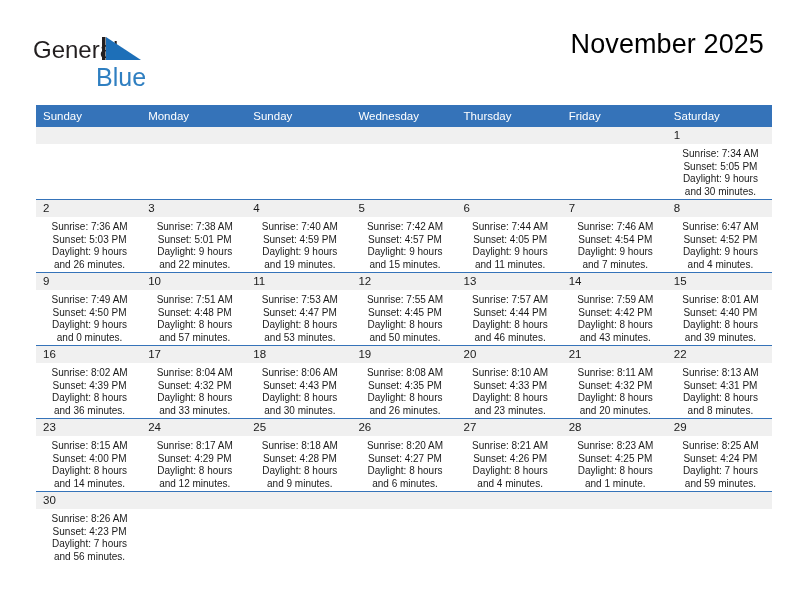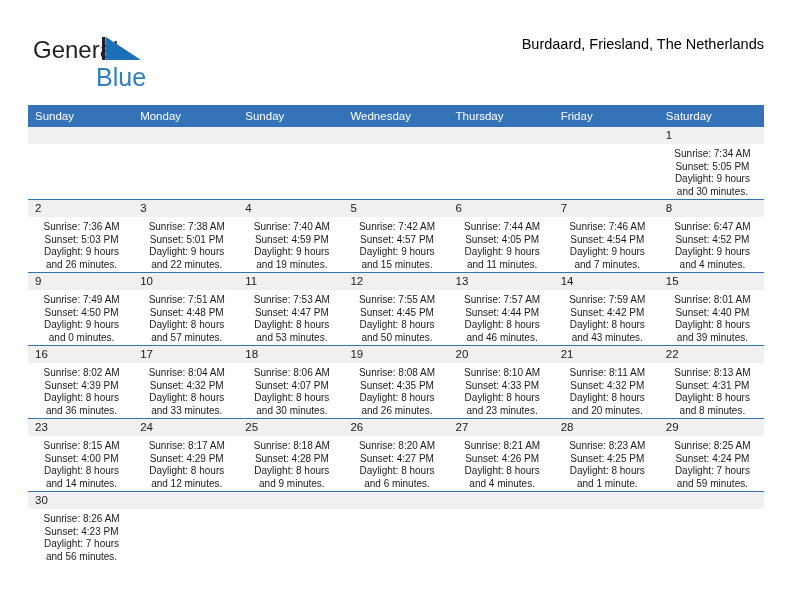--- a/index.html
+++ b/index.html
@@ -57,21 +57,21 @@
     font-weight: normal;
     color: #000000;
     line-height: 20px;
     margin-top: 6px;
     white-space: nowrap;
   }
 
   
   .calendar {
     position: absolute;
-    left: 28px;
+    left: 36px;
     top: 105px;
     width: 736px;
     border-collapse: collapse;
     table-layout: fixed;
   }
   .calendar th {
     background: #3573b9;
     color: #ffffff;
     font-size: 11.5px;
     font-weight: normal;
@@ -128,21 +128,21 @@
       <svg class="brand-svg" width="200" height="56" viewBox="0 0 200 56">
         <text x="0" y="24" font-family="Liberation Sans, sans-serif" font-size="24" fill="#231f20">General</text>
         <polygon points="72,4 108,4 108,26 72,26" fill="#1d6fb8" transform="translate(0,0)" style="display:none"></polygon>
         <polygon points="73,3 108,26 73,26" fill="#1d6fb8"></polygon>
         <rect x="69" y="3" width="3.5" height="23" fill="#231f20"></rect>
         <text x="63" y="52" font-family="Liberation Sans, sans-serif" font-size="25" fill="#2f7fc1">Blue</text>
       </svg>
     </div>
 
     <div class="title-block">
-      <div class="cal-subtitle">Burdaard, Friesland, The Netherlands</div>
+      <div class="cal-title">November 2025</div>
     </div>
 
   </div>
 
   <table class="calendar">
     <thead>
       <tr>
         <th>Sunday</th>
         <th>Monday</th>
         <th>Sunday</th>
@@ -328,21 +328,21 @@
               <div class="cell-line">Sunrise: 8:04 AM</div>
               <div class="cell-line">Sunset: 4:32 PM</div>
               <div class="cell-line">Daylight: 8 hours</div>
               <div class="cell-line">and 33 minutes.</div>
             </div>
           </td>
           <td>
             <div class="daynum-band">18</div>
             <div class="cell-body">
               <div class="cell-line">Sunrise: 8:06 AM</div>
-              <div class="cell-line">Sunset: 4:07 PM</div>
+              <div class="cell-line">Sunset: 4:43 PM</div>
               <div class="cell-line">Daylight: 8 hours</div>
               <div class="cell-line">and 30 minutes.</div>
             </div>
           </td>
           <td>
             <div class="daynum-band">19</div>
             <div class="cell-body">
               <div class="cell-line">Sunrise: 8:08 AM</div>
               <div class="cell-line">Sunset: 4:35 PM</div>
               <div class="cell-line">Daylight: 8 hours</div>

